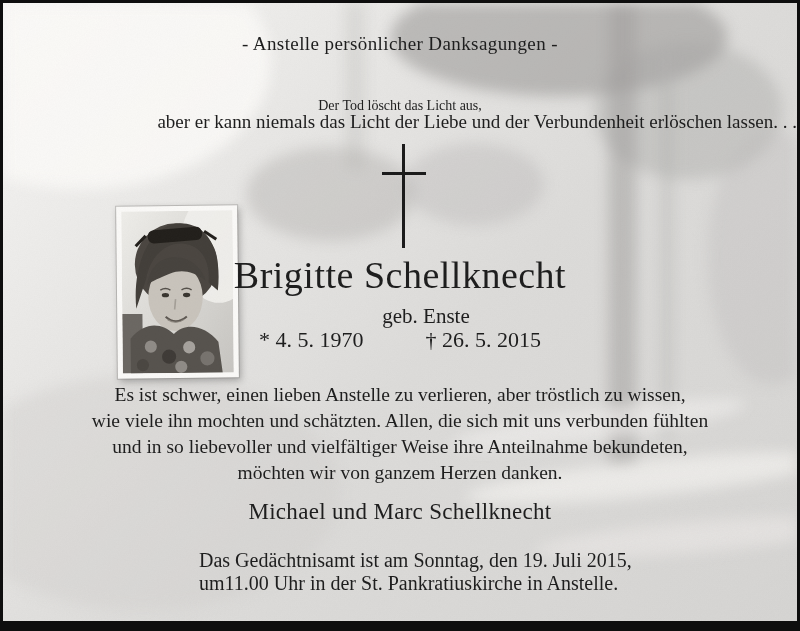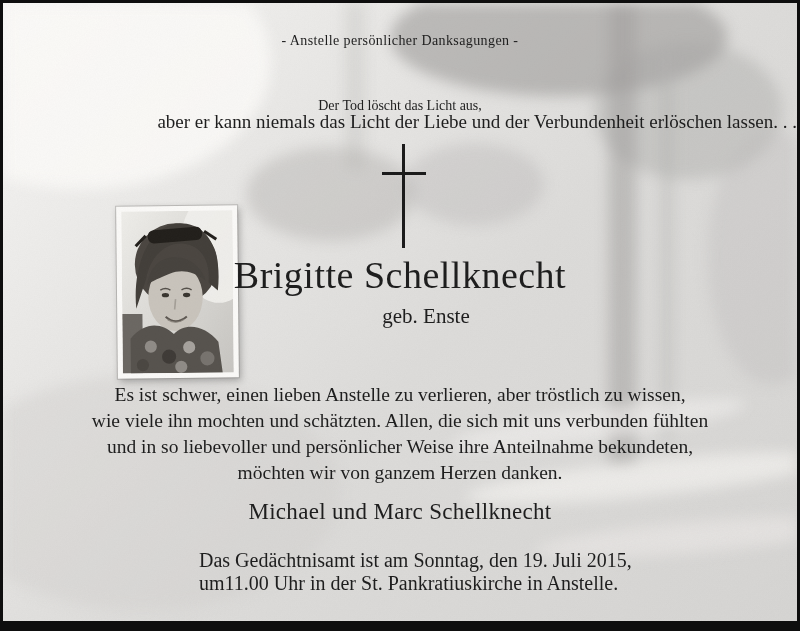--- a/index.html
+++ b/index.html
@@ -19,21 +19,21 @@
 
   .bg-scene, .grain {
     position: absolute; inset: 0;
     width: 100%; height: 100%;
     pointer-events: none;
   }
   .bg-scene { filter: blur(7px); }
 
   .txt { position: absolute; left: 0; width: 100%; text-align: center; }
 
-  .preamble   { top: 30px;  font-size: 14px; letter-spacing: .4px; }
+  .preamble   { top: 30px;  font-size: 19px; letter-spacing: .4px; }
   .verse1     { top: 95px;  font-size: 14px; text-align: center; }
   .verse2     { top: 108px; font-size: 19px; text-align: right; }
 
   .cross { position: absolute; left: 379px; top: 141px; width: 44px; height: 104px; }
   .cross .v { position: absolute; left: 20px; top: 0; width: 3px; height: 104px; background: #191919; }
   .cross .h { position: absolute; left: 0; top: 28px; width: 44px; height: 3px; background: #191919; }
 
   .photo-frame {
     position: absolute; left: 114px; top: 203px;
     width: 121px; height: 172px;
@@ -130,25 +130,29 @@
       <circle cx="66" cy="133" r="6" fill="#a6a29d"></circle>
       <circle cx="84" cy="144" r="7" fill="#77736e"></circle>
       <circle cx="58" cy="152" r="6" fill="#8f8b86"></circle>
       <circle cx="20" cy="150" r="6" fill="#4a4641"></circle>
     </svg>
   </div>
 
   <div class="txt name">Brigitte Schellknecht</div>
   <div class="txt maiden">geb. Enste</div>
 
+  <div class="dates">
+    <span>* 4. 5. 1970</span>
+    <span>† 26. 5. 2015</span>
+  </div>
 
   <div class="txt thanks">
     <div>Es ist schwer, einen lieben Anstelle zu verlieren, aber tröstlich zu wissen,</div>
     <div>wie viele ihn mochten und schätzten. Allen, die sich mit uns verbunden fühlten</div>
-    <div>und in so liebevoller und persönlicher Weise ihre Anteilnahme bekundeten,</div>
+    <div>und in so liebevoller und vielfältiger Weise ihre Anteilnahme bekundeten,</div>
     <div>möchten wir von ganzem Herzen danken.</div>
   </div>
 
   <div class="txt mourners">Michael und Marc Schellknecht</div>
 
   <div class="service">
     <div>Das Gedächtnisamt ist am Sonntag, den 19. Juli 2015,</div>
     <div>um11.00 Uhr in der St. Pankratiuskirche in Anstelle.</div>
   </div>
 

